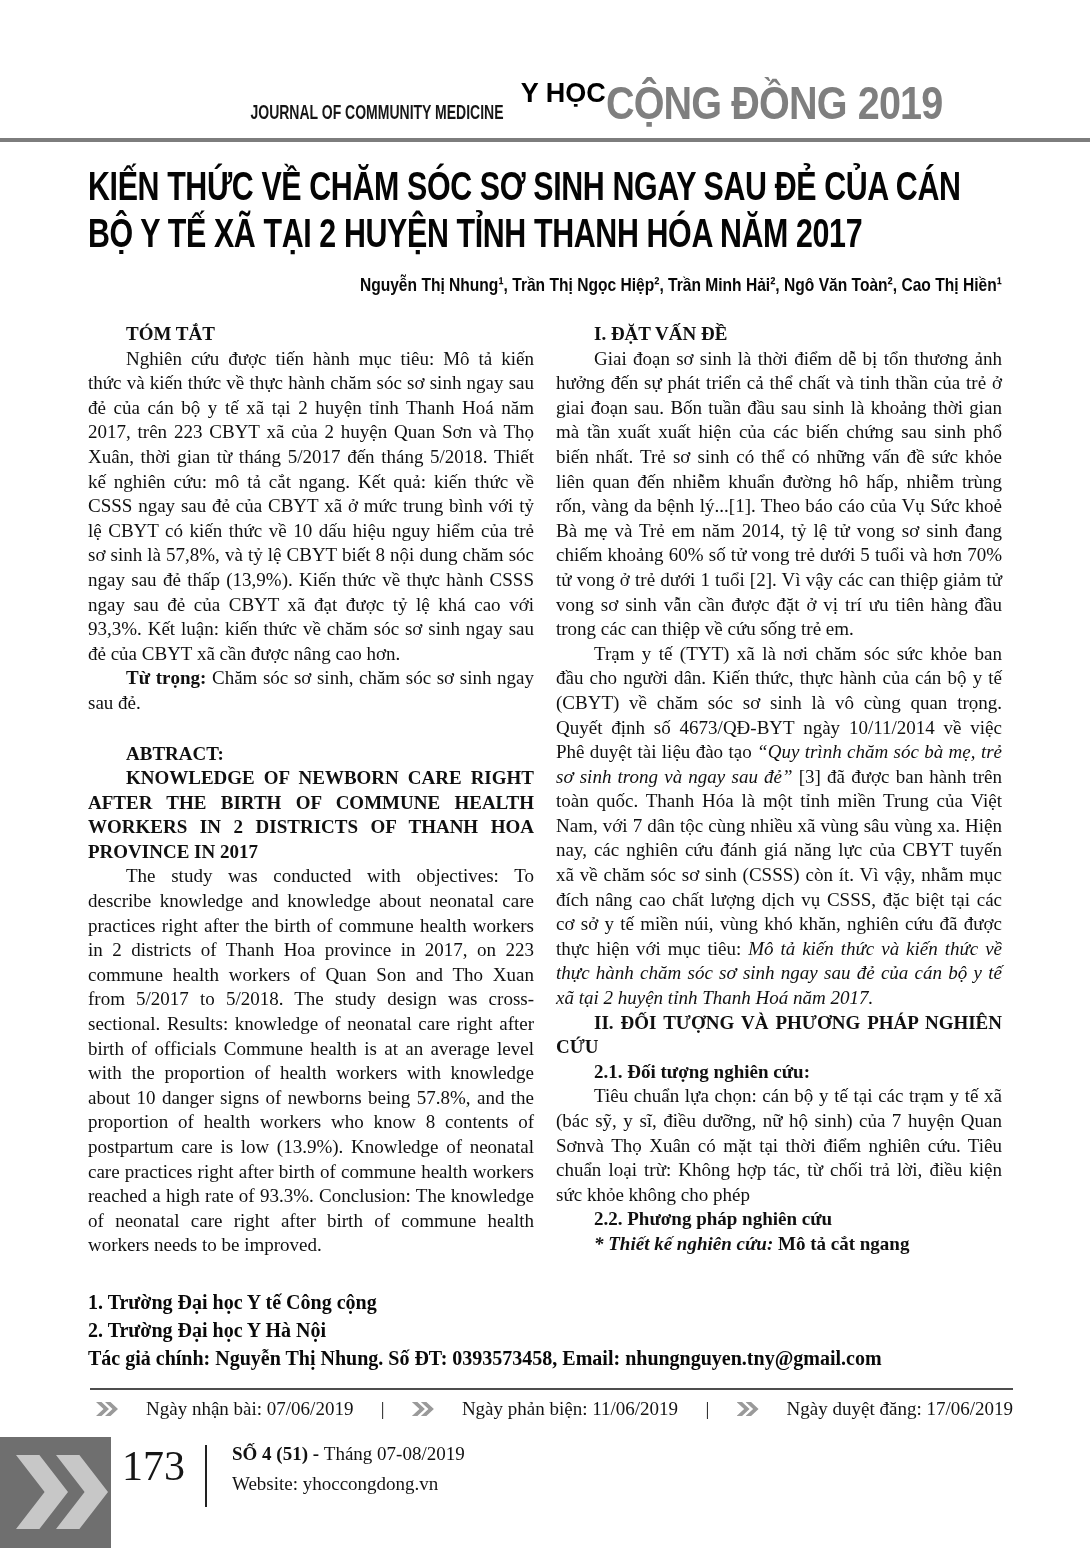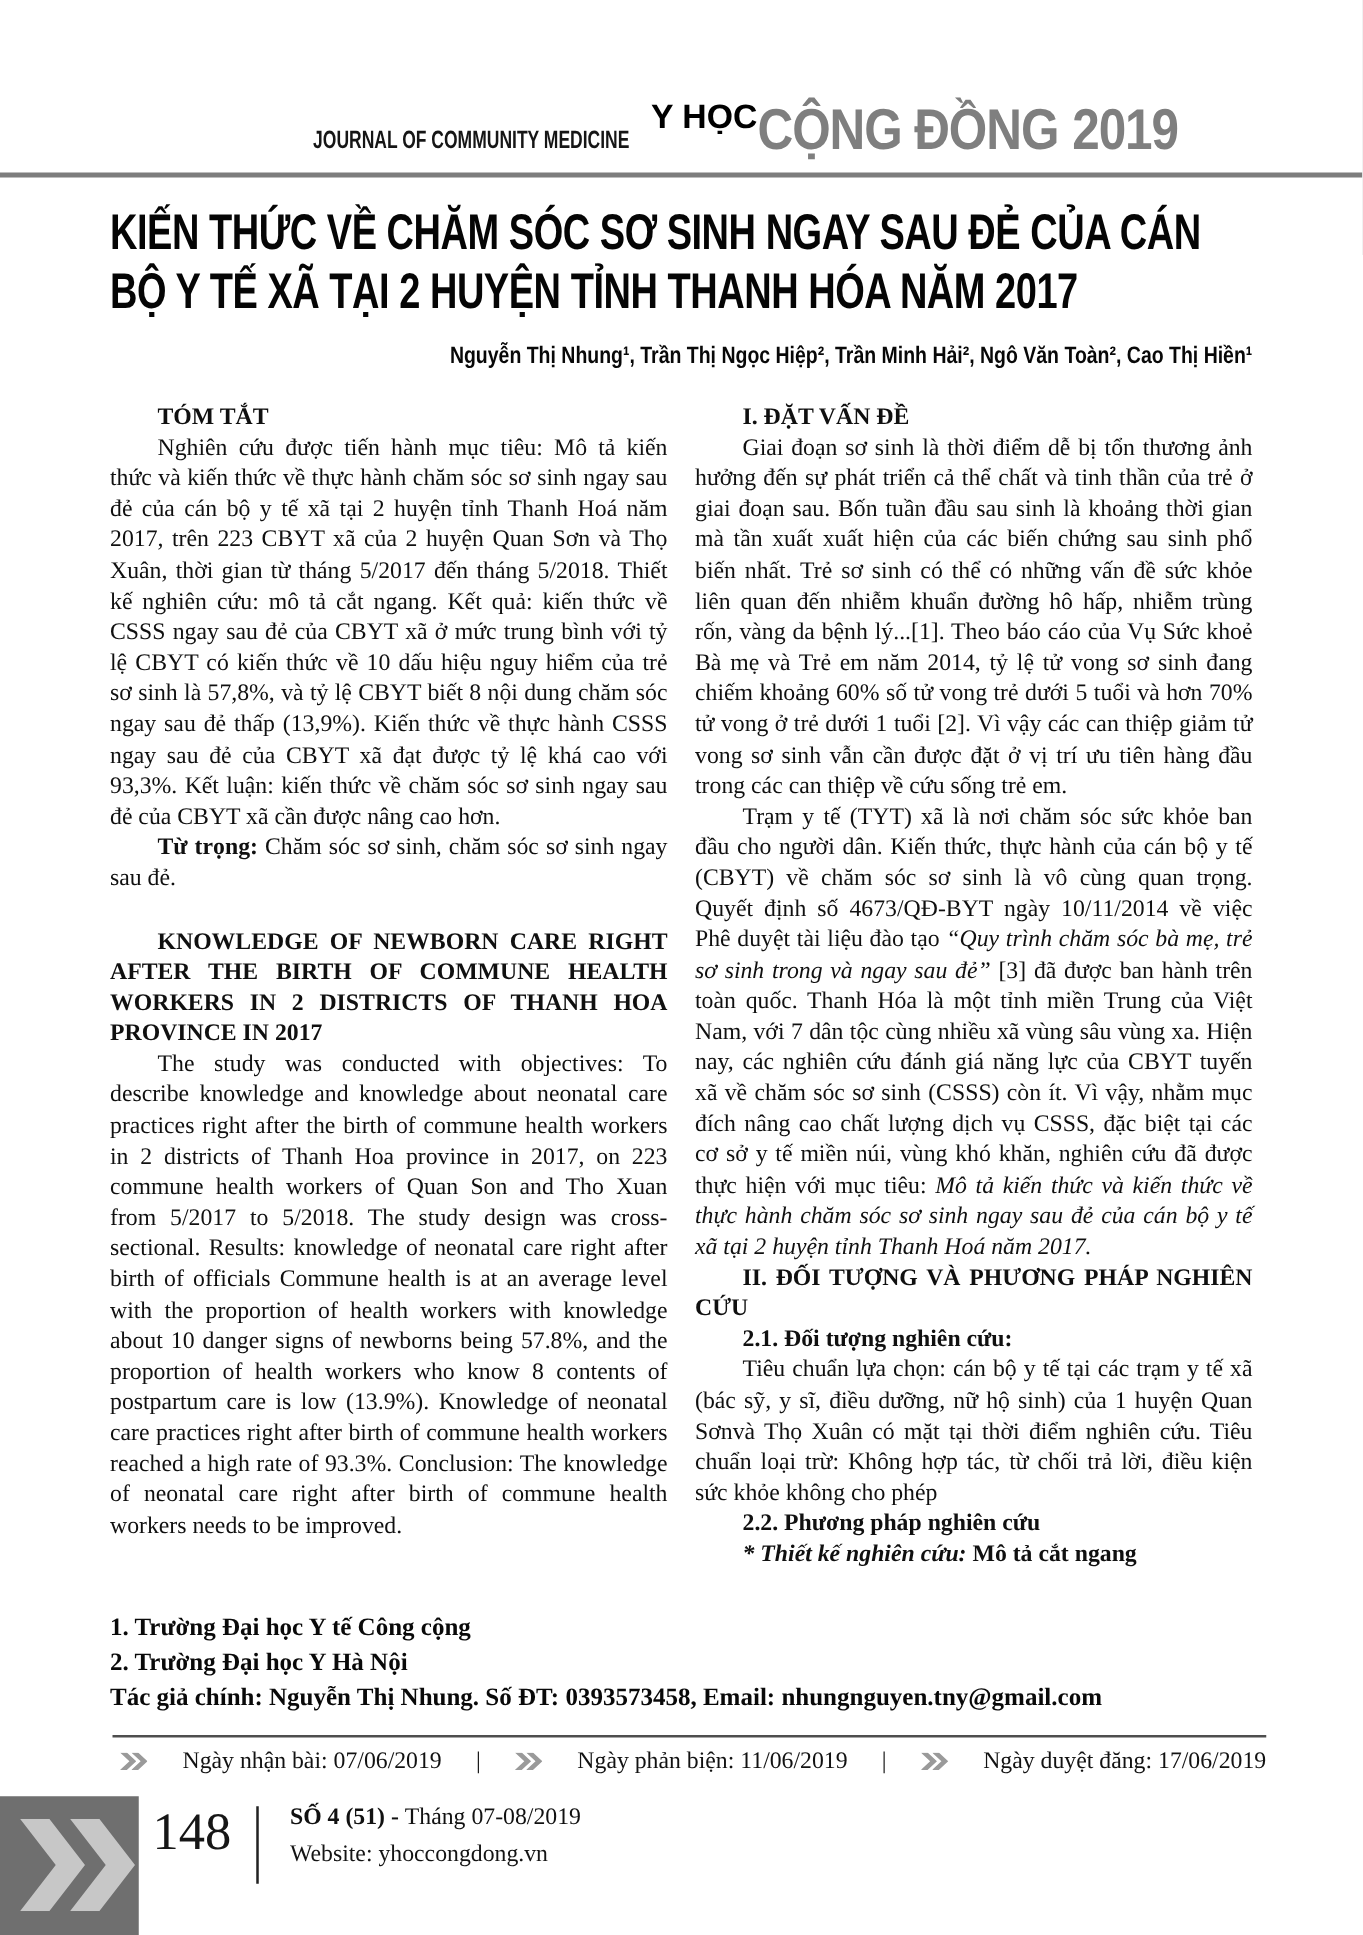--- a/index.html
+++ b/index.html
@@ -134,30 +134,31 @@
   <div class="authors-row">
     <span class="authors">Nguyễn Thị Nhung¹, Trần Thị Ngọc Hiệp², Trần Minh Hải², Ngô Văn Toàn², Cao Thị Hiền¹</span>
   </div>
 
   <main class="columns">
     <section class="col">
         <p class="blk heading"><span class="b">TÓM TẮT</span></p>
         <p class="blk para"><span>Nghiên cứu được tiến hành mục tiêu: Mô tả kiến thức và kiến thức về thực hành chăm sóc sơ sinh ngay sau đẻ của cán bộ y tế xã tại 2 huyện tỉnh Thanh Hoá năm 2017, trên 223 CBYT xã của 2 huyện Quan Sơn và Thọ Xuân, thời gian từ tháng 5/2017 đến tháng 5/2018. Thiết kế nghiên cứu: mô tả cắt ngang. Kết quả: kiến thức về CSSS ngay sau đẻ của CBYT xã ở mức trung bình với tỷ lệ CBYT có kiến thức về 10 dấu hiệu nguy hiểm của trẻ sơ sinh là 57,8%, và tỷ lệ CBYT biết 8 nội dung chăm sóc ngay sau đẻ thấp (13,9%). Kiến thức về thực hành CSSS ngay sau đẻ của CBYT xã đạt được tỷ lệ khá cao với 93,3%. Kết luận: kiến thức về chăm sóc sơ sinh ngay sau đẻ của CBYT xã cần được nâng cao hơn.</span></p>
         <p class="blk para"><span class="b">Từ trọng: </span><span>Chăm sóc sơ sinh, chăm sóc sơ sinh ngay sau đẻ.</span></p>
         <p class="blk spacer"></p>
+        <p class="blk heading"><span class="b">ABTRACT:</span></p>
         <p class="blk para"><span class="b">KNOWLEDGE OF NEWBORN CARE RIGHT AFTER THE BIRTH OF COMMUNE HEALTH WORKERS IN 2 DISTRICTS OF THANH HOA PROVINCE IN 2017</span></p>
         <p class="blk para"><span>The study was conducted with objectives: To describe knowledge and knowledge about neonatal care practices right after the birth of commune health workers in 2 districts of Thanh Hoa province in 2017, on 223 commune health workers of Quan Son and Tho Xuan from 5/2017 to 5/2018. The study design was cross-sectional.  Results: knowledge of neonatal care right after birth of officials Commune health is at an average level with the proportion of health workers with knowledge about 10 danger signs of newborns being 57.8%, and the proportion of health workers who know 8 contents of postpartum care is low (13.9%). Knowledge of neonatal care practices right after birth of commune health workers reached a high rate of 93.3%. Conclusion: The knowledge of neonatal care right after birth of commune health workers needs to be improved.</span></p>
       </section>
     <section class="col">
         <p class="blk heading"><span class="b">I. ĐẶT VẤN ĐỀ</span></p>
         <p class="blk para"><span>Giai đoạn sơ sinh là thời điểm dễ bị tổn thương ảnh hưởng đến sự phát triển cả thể chất và tinh thần của trẻ ở giai đoạn sau. Bốn tuần đầu sau sinh là khoảng thời gian mà tần xuất xuất hiện của các biến chứng sau sinh phổ biến nhất. Trẻ sơ sinh có thể có những vấn đề sức khỏe liên quan đến nhiễm khuẩn đường hô hấp, nhiễm trùng rốn, vàng da bệnh lý...[1]. Theo báo cáo của Vụ Sức khoẻ Bà mẹ và Trẻ em năm 2014, tỷ lệ tử vong sơ sinh đang chiếm khoảng 60% số tử vong trẻ dưới 5 tuổi và hơn 70% tử vong ở trẻ dưới 1 tuổi [2]. Vì vậy các can thiệp giảm tử vong sơ sinh vẫn cần được đặt ở vị trí ưu tiên hàng đầu trong các can thiệp về cứu sống trẻ em.</span></p>
         <p class="blk para"><span>Trạm y tế (TYT) xã là nơi chăm sóc sức khỏe ban đầu cho người dân. Kiến thức, thực hành của cán bộ y tế (CBYT) về chăm sóc sơ sinh là vô cùng quan trọng. Quyết định số 4673/QĐ-BYT ngày 10/11/2014 về việc Phê duyệt tài liệu đào tạo </span><span class="i">“Quy trình chăm sóc bà mẹ, trẻ sơ sinh trong và ngay sau đẻ”</span><span> [3] đã được ban hành trên toàn quốc. Thanh Hóa là một tỉnh miền Trung của Việt Nam, với 7 dân tộc cùng nhiều xã vùng sâu vùng xa. Hiện nay, các nghiên cứu đánh giá năng lực của CBYT tuyến xã về chăm sóc sơ sinh (CSSS) còn ít. Vì vậy, nhằm mục đích nâng cao chất lượng dịch vụ CSSS, đặc biệt tại các cơ sở y tế miền núi, vùng khó khăn, nghiên cứu đã được thực hiện với mục tiêu: </span><span class="i">Mô tả kiến thức và kiến thức về thực hành chăm sóc sơ sinh ngay sau đẻ của cán bộ y tế xã tại 2 huyện tỉnh Thanh Hoá năm 2017.</span></p>
         <p class="blk heading"><span class="b">II. ĐỐI TƯỢNG VÀ PHƯƠNG PHÁP NGHIÊN CỨU</span></p>
         <p class="blk heading"><span class="b">2.1. Đối tượng nghiên cứu:</span></p>
-        <p class="blk para"><span>Tiêu chuẩn lựa chọn: cán bộ y tế tại các trạm y tế xã (bác sỹ, y sĩ,  điều dưỡng, nữ hộ sinh) của 1 huyện Quan Sơnvà Thọ Xuân có mặt tại thời điểm nghiên cứu. Tiêu chuẩn loại trừ: Không hợp tác, từ chối trả lời, điều kiện sức khỏe không cho phép</span></p>
+        <p class="blk para"><span>Tiêu chuẩn lựa chọn: cán bộ y tế tại các trạm y tế xã (bác sỹ, y sĩ,  điều dưỡng, nữ hộ sinh) của 7 huyện Quan Sơnvà Thọ Xuân có mặt tại thời điểm nghiên cứu. Tiêu chuẩn loại trừ: Không hợp tác, từ chối trả lời, điều kiện sức khỏe không cho phép</span></p>
         <p class="blk heading"><span class="b">2.2. Phương pháp nghiên cứu</span></p>
         <p class="blk para"><span class="b i">* Thiết kế nghiên cứu: </span><span class="b">Mô tả cắt ngang</span></p>
       </section>
   </main>
 
   <div class="affiliations">
     <div>1. Trường Đại học Y tế Công cộng</div>
     <div>2. Trường Đại học Y Hà Nội</div>
     <div>Tác giả chính: Nguyễn Thị Nhung. Số ĐT: 0393573458, Email: nhungnguyen.tny@gmail.com</div>
   </div>
@@ -187,21 +188,21 @@
         </span>
       <span class="date-text">Ngày duyệt đăng: 17/06/2019</span>
     </div>
   </div>
 
   <div class="bottom-bar">
     <div class="corner">
       <span class="big-chev c1"></span>
       <span class="big-chev c2"></span>
     </div>
-    <div class="page-number">148</div>
+    <div class="page-number">173</div>
     <div class="vbar"></div>
     <div class="issue-info">
       <div class="issue-line">
         <span class="b">SỐ 4 (51) - </span><span>Tháng 07-08/2019</span>
       </div>
       <div class="website">Website: yhoccongdong.vn</div>
     </div>
   </div>
 
 </div>

